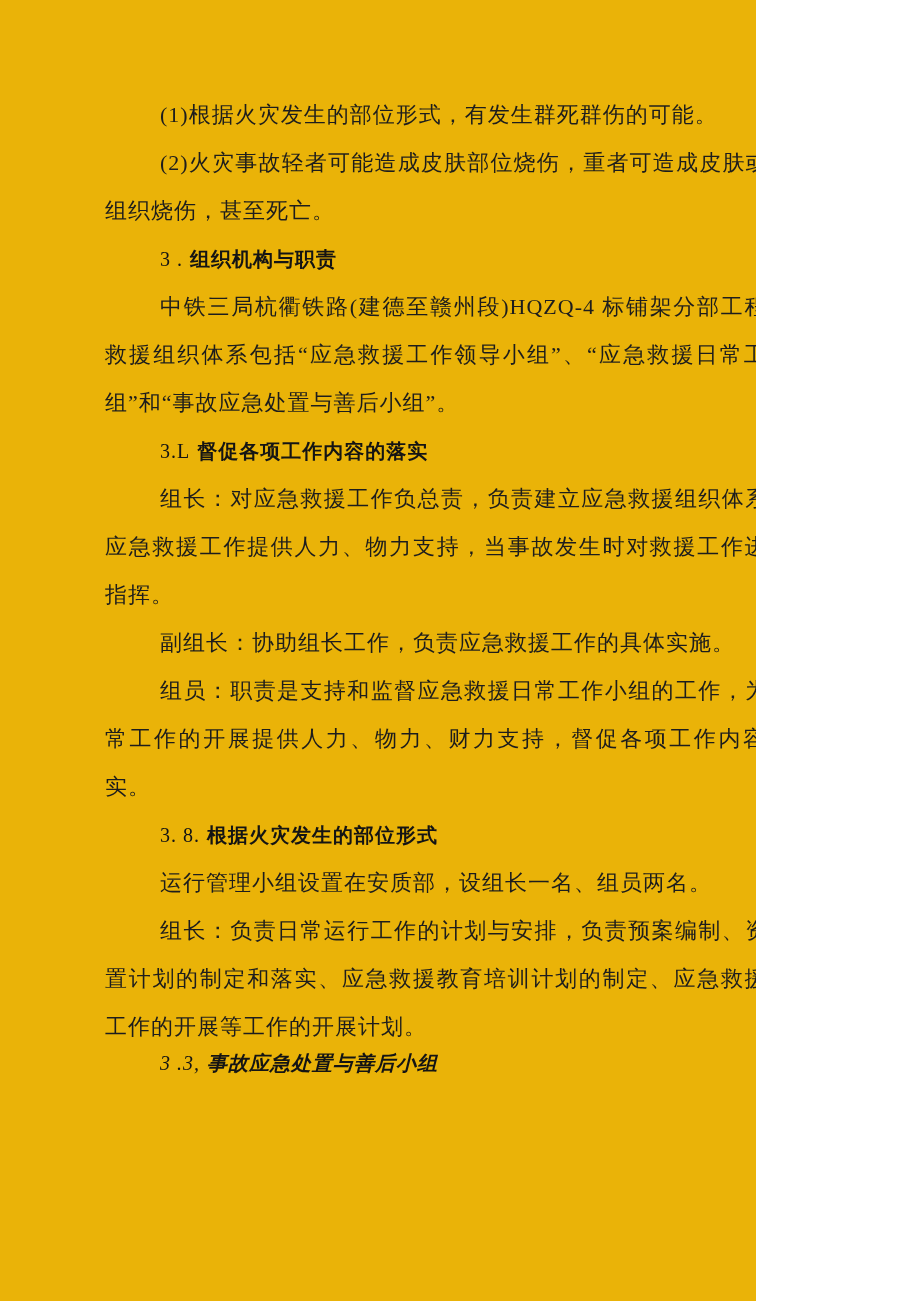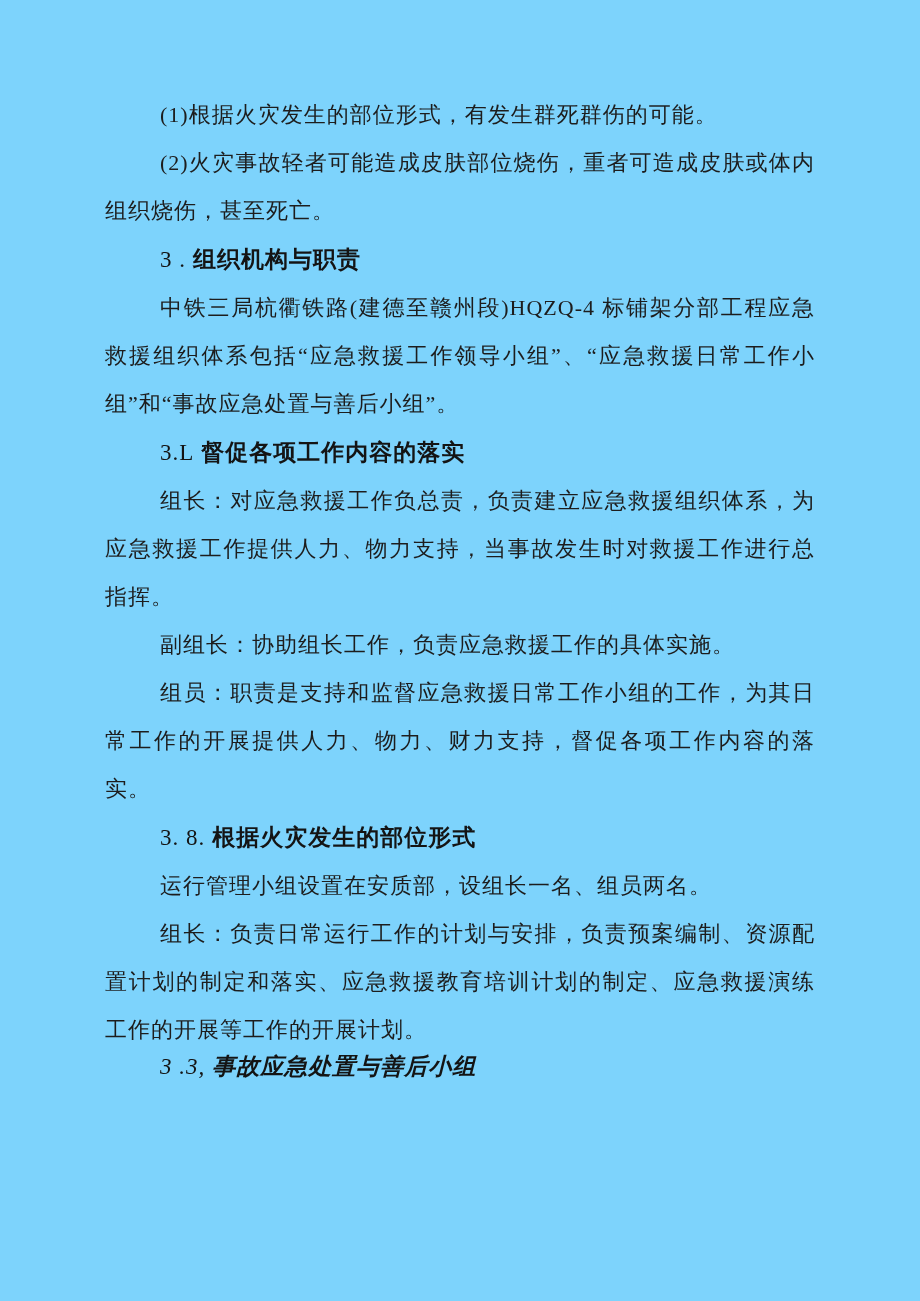--- a/index.html
+++ b/index.html
@@ -2,23 +2,23 @@
 <html><head>
 <meta charset="utf-8">
 <style>
   html, body {
     margin: 0;
     padding: 0;
     background: #ffffff;
   }
   .page {
     position: relative;
-    width: 920px;
+    width: 756px;
     height: 1301px;
-    background: #7dd3fc;
+    background: #eab308;
     overflow: hidden;
   }
   .content {
     position: absolute;
     left: 105px;
     top: 91px;
     width: 710px;
   }
   .para {
     margin: 0;
@@ -27,21 +27,21 @@
     line-height: 48px;
     letter-spacing: 1px;
     color: #1d1d1d;
     text-align: justify;
     text-justify: inter-character;
     text-indent: 55px;
   }
   .heading {
     margin: 0;
     font-family: "Liberation Sans", "DejaVu Sans", sans-serif;
-    font-size: 23px;
+    font-size: 20px;
     font-weight: 700;
     line-height: 48px;
     letter-spacing: 1px;
     color: #141414;
     text-indent: 55px;
     white-space: nowrap;
   }
   .hnum {
     font-family: "Liberation Serif", "DejaVu Serif", serif;
     font-weight: 400;

